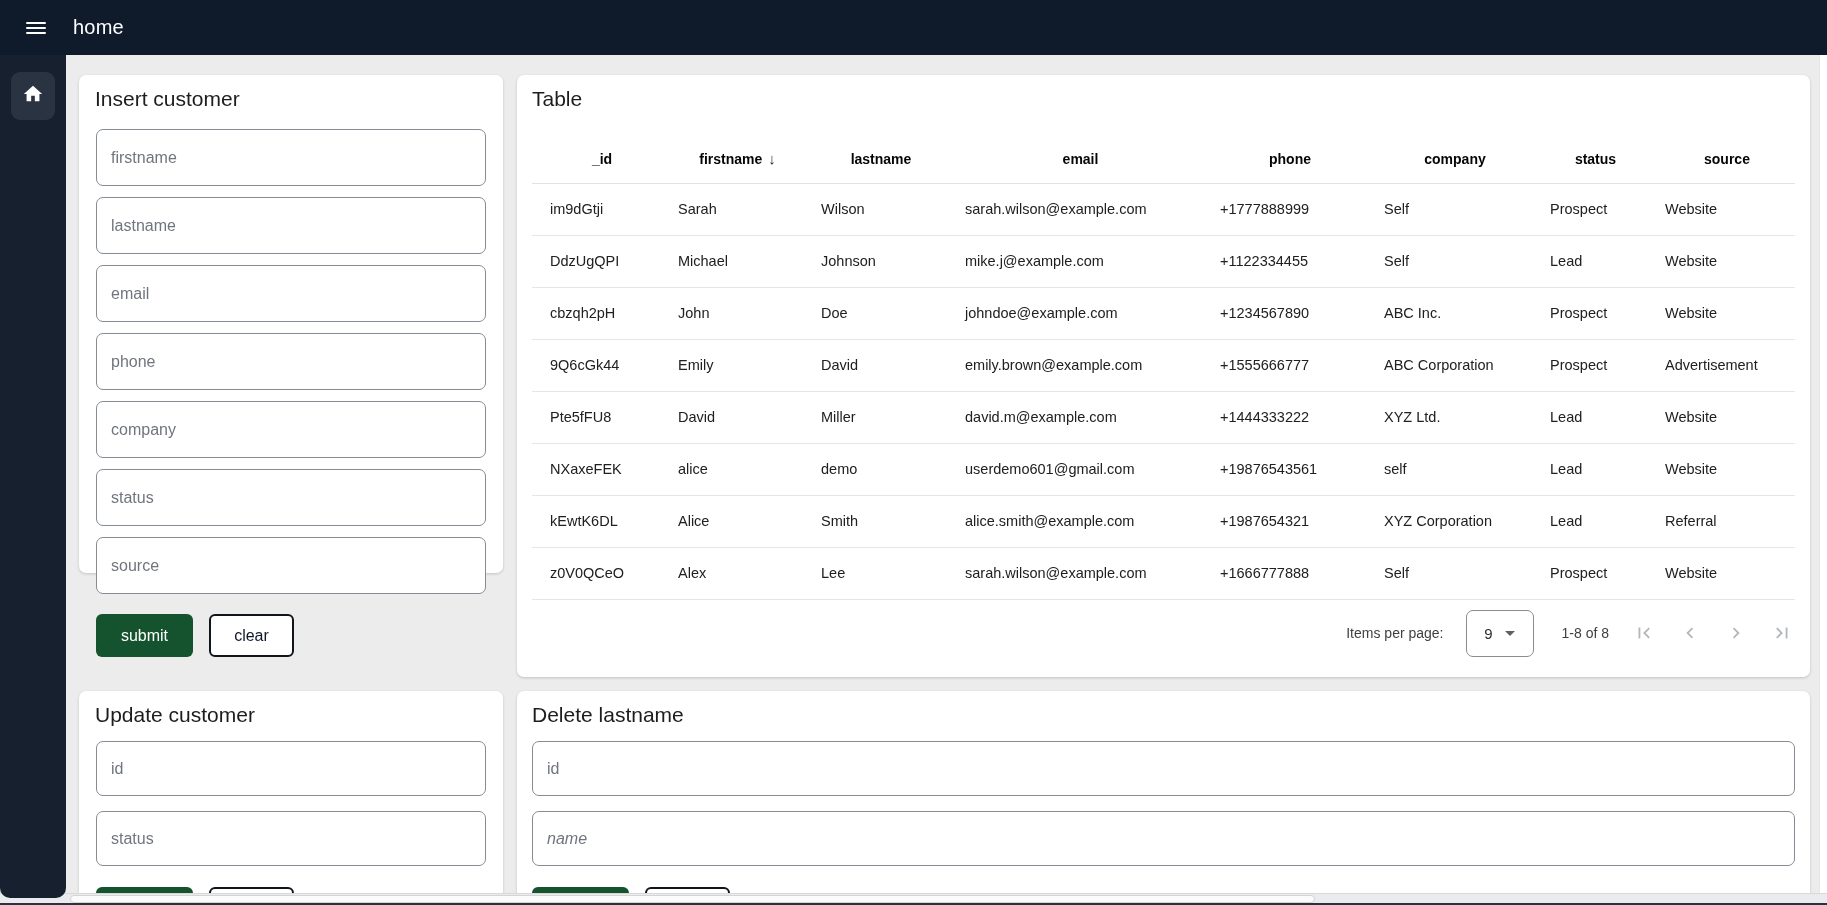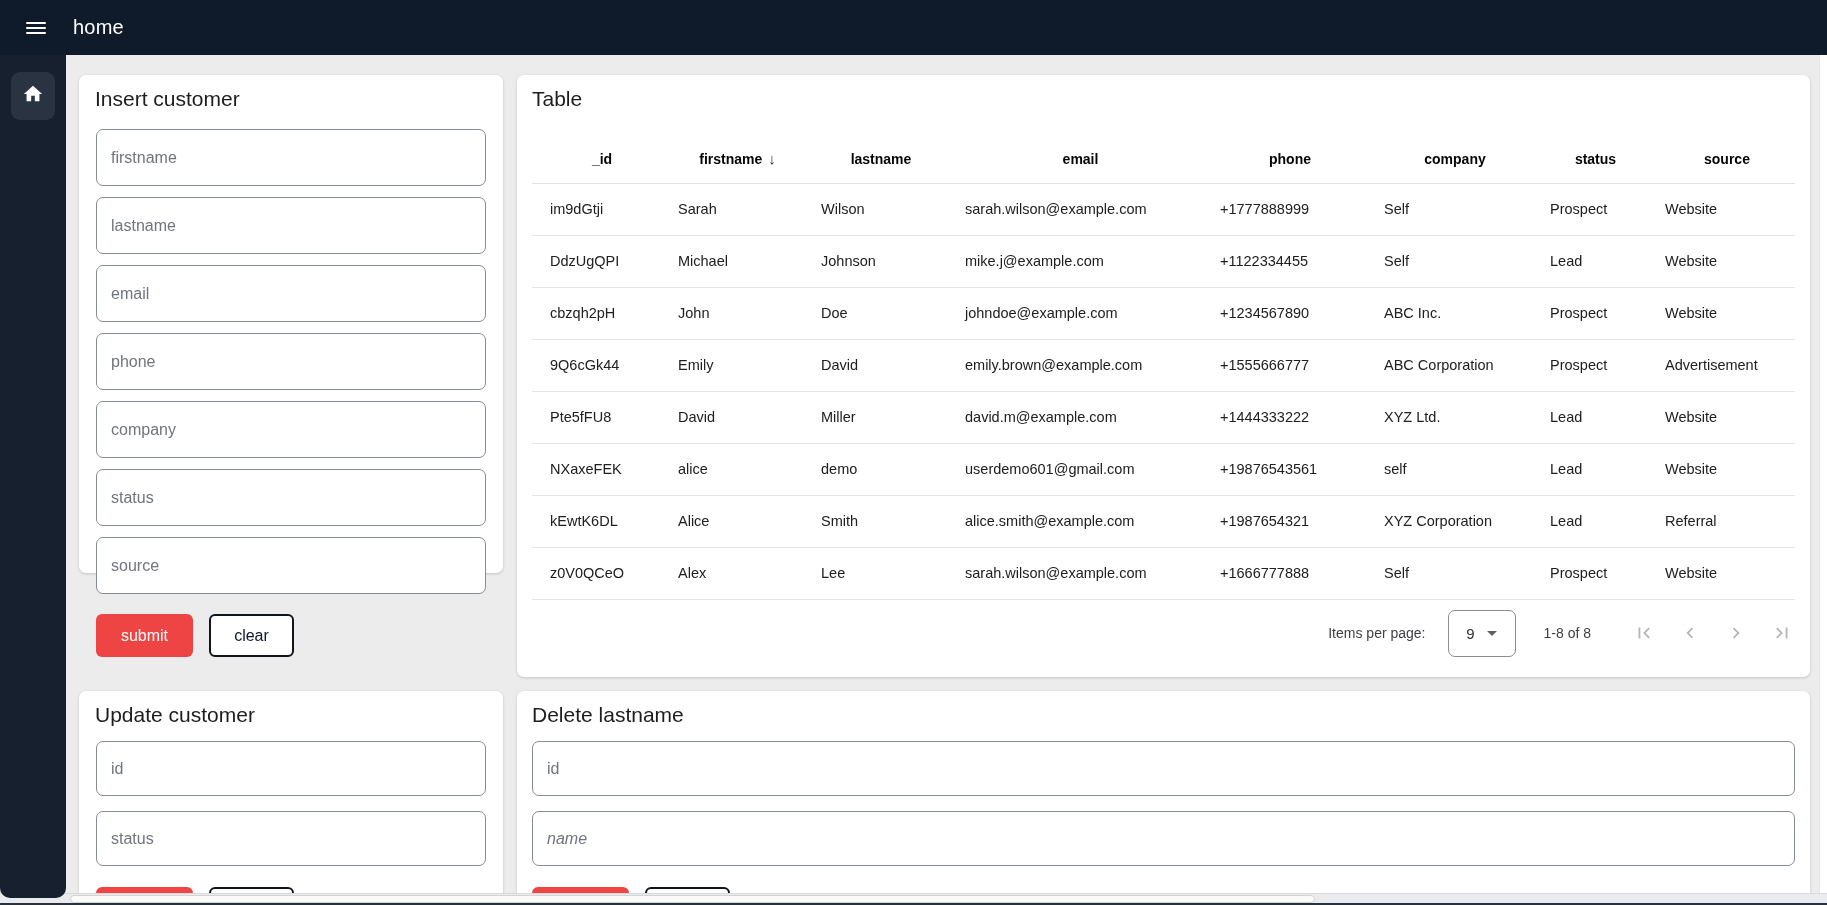--- a/index.html
+++ b/index.html
@@ -25,41 +25,41 @@
   #table-card  { left:517px; top:75px; width:1293px; height:602px; }
   #update-card { left:79px; top:691px; width:424px; height:230px; }
   #delete-card { left:517px; top:691px; width:1293px; height:230px; }
 
   .text-input { position:absolute; left:17px; width:390px; height:57px; border:1px solid #868c94; border-radius:7px;
                 padding:0 14px; font-size:16px; color:#222; background:#fff; font-family:inherit; outline:none; }
   .text-input::placeholder { color:#70757d; opacity:1; }
   .wide .text-input { left:15px; width:1263px; height:55px; }
 
   .btn { position:absolute; height:43px; border-radius:6px; font-size:16px; font-family:inherit; cursor:pointer; text-align:center; }
-  .btn-submit { background:#ef4444; color:#ffffff; border:none; width:97px; }
+  .btn-submit { background:#14532d; color:#ffffff; border:none; width:97px; }
   .btn-clear  { background:#ffffff; color:#0f172a; border:2px solid #10151c; width:85px; }
 
   
   .tbl { position:absolute; left:15px; top:60px; width:1263px; border-collapse:collapse; table-layout:fixed; }
   .tbl th { text-align:center; font-size:14px; font-weight:bold; color:#050505; height:48px;
             padding:0 6px 0 18px; border-bottom:1px solid #e2e2e2; cursor:pointer; white-space:nowrap; }
   .tbl td { font-size:14.5px; color:#202020; height:52px; padding:0 6px 0 18px;
             border-bottom:1px solid #e6e6e6; white-space:nowrap; overflow:hidden; }
   .sort-arrow { font-weight:400; font-size:15px; color:#2f2f2f; margin-left:6px; }
 
   
   .paginator { position:absolute; right:15px; top:528px; height:60px; display:flex; align-items:center;
                color:#3d3f42; font-size:14px; }
   .pp-label { margin-right:22px; }
   .page-size-select { width:68px; height:47px; border:1px solid #8a8d90; border-radius:7px; display:flex;
                       align-items:center; justify-content:center; gap:12px; margin-right:28px; cursor:pointer;
                       font-size:15px; color:#2e2e2e; background:#fff; }
   .select-caret { width:0; height:0; border-left:5px solid transparent; border-right:5px solid transparent;
                   border-top:5px solid #5c6166; }
-  .range-label { margin-right:40px; }
+  .range-label { margin-right:22px; }
   .pg-icons { display:flex; align-items:center; gap:20px; }
   .pg-btn { width:26px; height:26px; display:flex; align-items:center; justify-content:center; cursor:default; }
 
   
   .h-scroll-track { position:absolute; left:0; top:893px; width:1827px; height:10px; background:#e9ebee;
                     border-top:1px solid #d9d9d9; z-index:25; }
   .h-scroll-thumb { position:absolute; left:70px; top:1px; width:1245px; height:8px; background:#fbfbfb;
                     border:1px solid #d4d4d4; border-radius:4px; }
   .window-bottom-border { position:absolute; left:0; top:903px; width:1827px; height:2px; background:#2a323d; z-index:28; }
   .v-scroll-track { position:absolute; right:0; top:55px; width:8px; height:838px; background:#ffffff;

